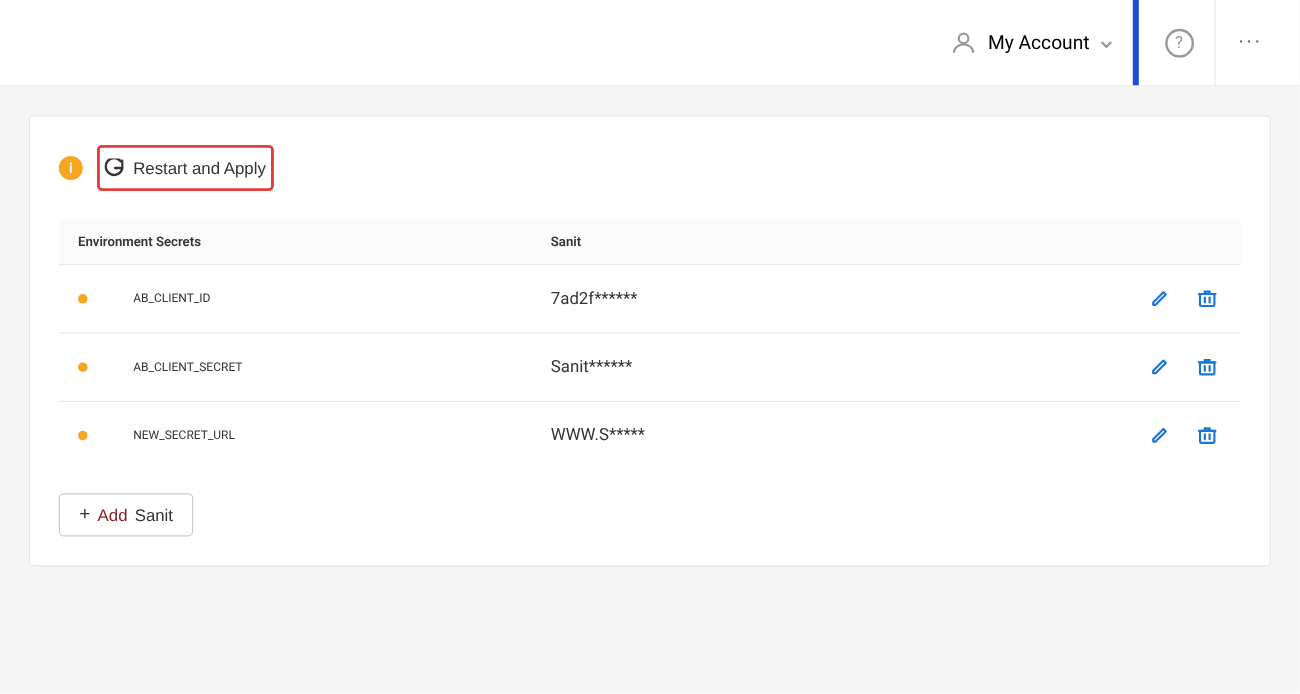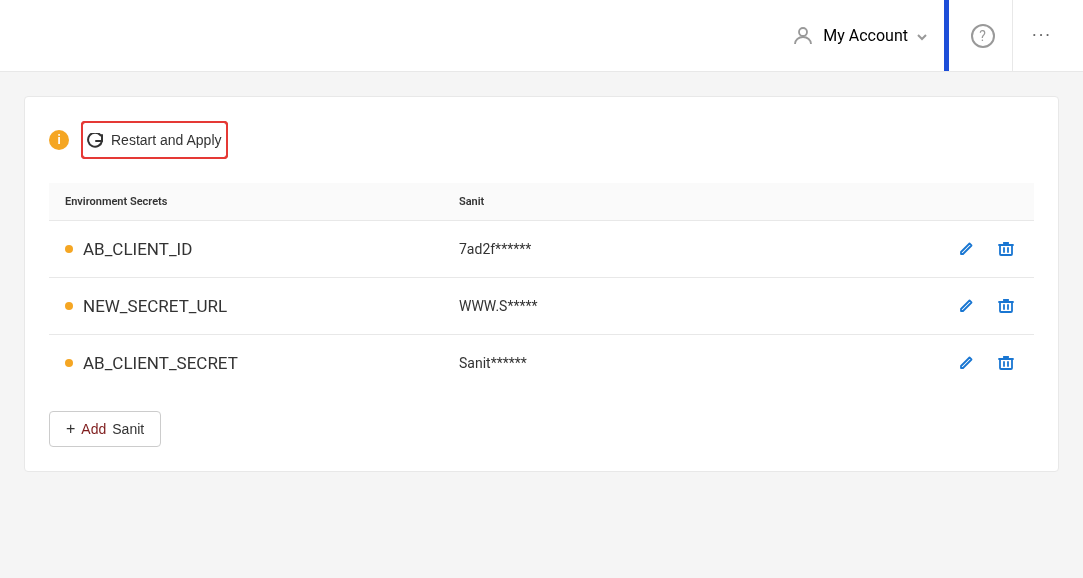--- a/index.html
+++ b/index.html
@@ -189,22 +189,23 @@
 
     .dot {
       width: 8px;
       height: 8px;
       background: #f5a623;
       border-radius: 50%;
       flex-shrink: 0;
     }
 
     .secret-name {
-      font-size: 17px;
-      color: #333;
+      font-size: 10px;
+      color: #333;
+      margin-left: 28px;
     }
 
     .action-cell {
       display: flex;
       align-items: center;
       justify-content: flex-end;
       gap: 16px;
     }
 
     .action-btn {
@@ -325,24 +326,24 @@
             <line x1="10" y1="7" x2="10" y2="11" stroke-linecap="round"></line>
           </svg>
         </button>
       </div>
     </td>
           </tr>
           <tr>
             <td>
       <div class="secret-name-cell">
         <span class="dot"></span>
-        <span class="secret-name">NEW_SECRET_URL</span>
-      </div>
-    </td>
-            <td>WWW.S*****</td>
+        <span class="secret-name">AB_CLIENT_SECRET</span>
+      </div>
+    </td>
+            <td>Sanit******</td>
             <td>
       <div class="action-cell">
         <button class="action-btn" title="Edit">
           <svg width="16" height="16" viewBox="0 0 16 16" fill="none" stroke="#1976d2" stroke-width="1.8">
             <path d="M11.5 2.5l2 2L5 13H3v-2L11.5 2.5z" stroke-linejoin="round"></path>
           </svg>
         </button>
         <button class="action-btn" title="Delete">
           <svg width="16" height="16" viewBox="0 0 16 16" fill="none" stroke="#1976d2" stroke-width="1.8">
             <rect x="2" y="4" width="12" height="10" rx="1"></rect>
@@ -351,24 +352,24 @@
             <line x1="10" y1="7" x2="10" y2="11" stroke-linecap="round"></line>
           </svg>
         </button>
       </div>
     </td>
           </tr>
           <tr>
             <td>
       <div class="secret-name-cell">
         <span class="dot"></span>
-        <span class="secret-name">AB_CLIENT_SECRET</span>
-      </div>
-    </td>
-            <td>Sanit******</td>
+        <span class="secret-name">NEW_SECRET_URL</span>
+      </div>
+    </td>
+            <td>WWW.S*****</td>
             <td>
       <div class="action-cell">
         <button class="action-btn" title="Edit">
           <svg width="16" height="16" viewBox="0 0 16 16" fill="none" stroke="#1976d2" stroke-width="1.8">
             <path d="M11.5 2.5l2 2L5 13H3v-2L11.5 2.5z" stroke-linejoin="round"></path>
           </svg>
         </button>
         <button class="action-btn" title="Delete">
           <svg width="16" height="16" viewBox="0 0 16 16" fill="none" stroke="#1976d2" stroke-width="1.8">
             <rect x="2" y="4" width="12" height="10" rx="1"></rect>

